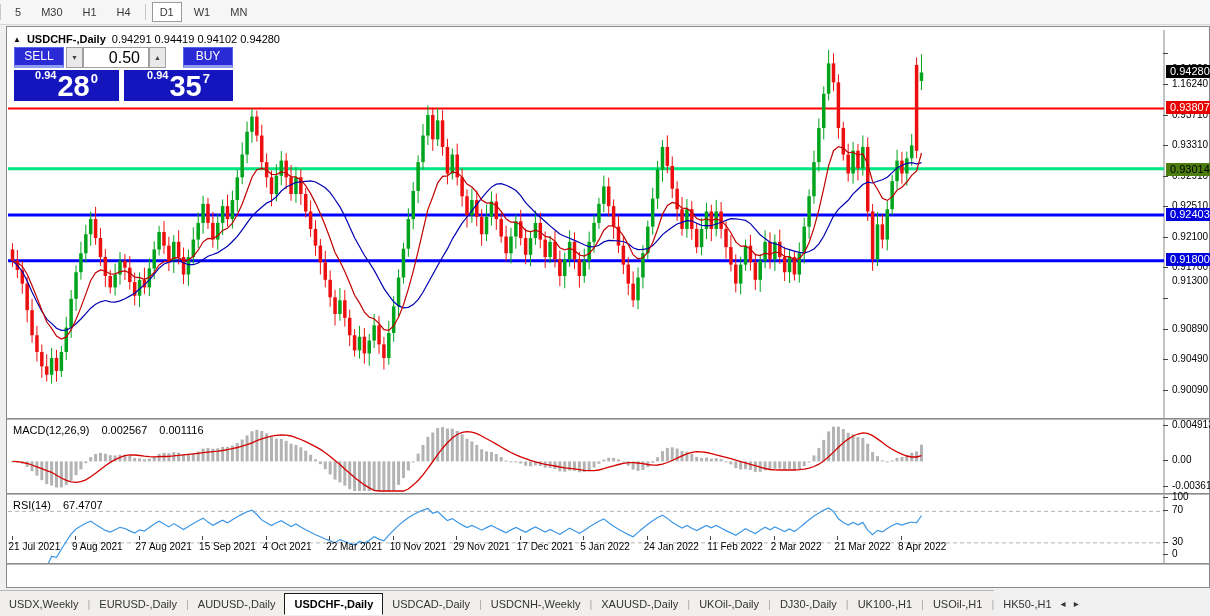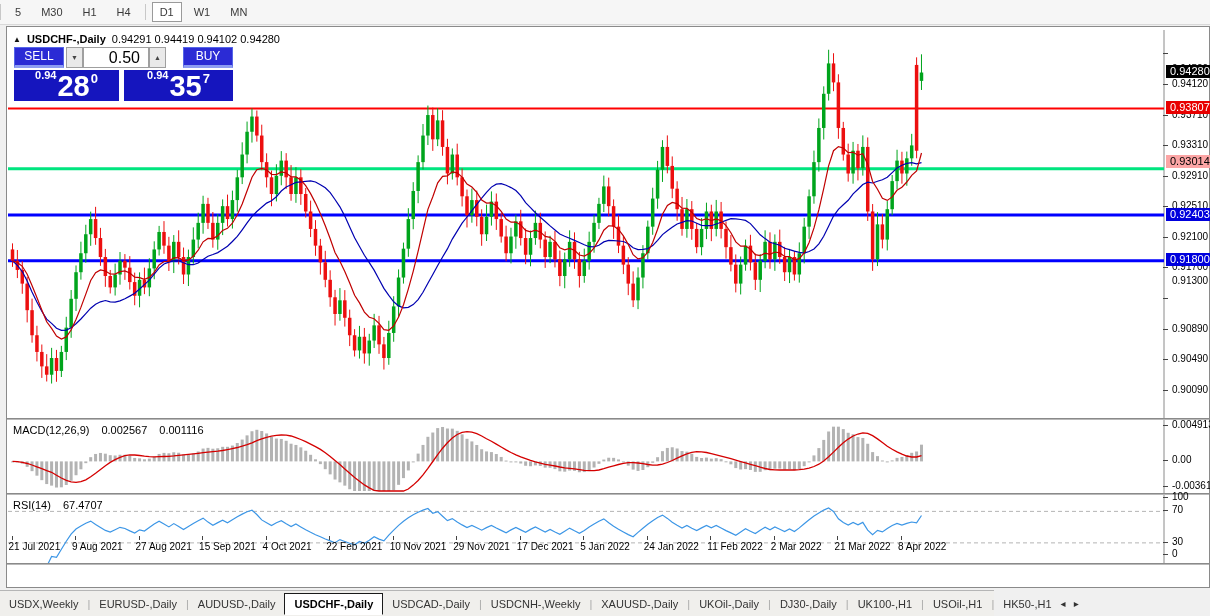--- a/index.html
+++ b/index.html
@@ -728,21 +728,21 @@
       <span class="tab-sep">|</span>
       <div class="tab">HK50-,H1</div>
       <div class="tab-nav">
         <span>◂</span>
         <span>▸</span>
       </div>
     </div>
 <div class="axis-tick" style="top: 53.3px;"></div>
     <div class="price-label" style="top: 63px;">0.94520</div>
     <div class="axis-tick" style="top: 83.6721px;"></div>
-    <div class="price-label" style="top: 77.6721px;">0.94120</div>
+    <div class="price-label" style="top: 77.6721px;">1.16240</div>
     <div class="axis-tick" style="top: 114.803px;"></div>
     <div class="price-label" style="top: 108.803px;">0.93710</div>
     <div class="axis-tick" style="top: 145.175px;"></div>
     <div class="price-label" style="top: 139.175px;">0.93310</div>
     <div class="axis-tick" style="top: 175.548px;"></div>
     <div class="price-label" style="top: 169.548px;">0.92910</div>
     <div class="axis-tick" style="top: 205.92px;"></div>
     <div class="price-label" style="top: 199.92px;">0.92510</div>
     <div class="axis-tick" style="top: 237.051px;"></div>
     <div class="price-label" style="top: 231.051px;">0.92100</div>
@@ -751,35 +751,35 @@
     <div class="axis-tick" style="top: 297.795px;"></div>
     <div class="price-label" style="top: 275px;">0.91300</div>
     <div class="axis-tick" style="top: 328.926px;"></div>
     <div class="price-label" style="top: 322.926px;">0.90890</div>
     <div class="axis-tick" style="top: 359.298px;"></div>
     <div class="price-label" style="top: 353.298px;">0.90490</div>
     <div class="axis-tick" style="top: 389.671px;"></div>
     <div class="price-label" style="top: 383.671px;">0.90090</div>
     <div class="price-badge" style="top: 65.0232px; background: rgb(0, 0, 0); color: rgb(255, 255, 255);">0.94280</div>
     <div class="price-badge" style="top: 100.938px; background: rgb(232, 0, 0); color: rgb(255, 255, 255);">0.93807</div>
-    <div class="price-badge" style="top: 155px; background: #fca5a5; color: rgb(0, 0, 0);">0.93014</div>
+    <div class="price-badge" style="top: 163px; background: #4d7c0f; color: rgb(0, 0, 0);">0.93014</div>
     <div class="price-badge" style="top: 207.544px; background: rgb(0, 0, 221); color: rgb(255, 255, 255);">0.92403</div>
     <div class="price-badge" style="top: 253.33px; background: rgb(0, 0, 221); color: rgb(255, 255, 255);">0.91800</div>
     <div class="date-tick" style="left: 11.5px;"></div>
     <div class="date-label" style="left: 8.5px;">21 Jul 2021</div>
     <div class="date-tick" style="left: 75.031px;"></div>
     <div class="date-label" style="left: 72.031px;">9 Aug 2021</div>
     <div class="date-tick" style="left: 138.562px;"></div>
     <div class="date-label" style="left: 135.562px;">27 Aug 2021</div>
     <div class="date-tick" style="left: 202.093px;"></div>
     <div class="date-label" style="left: 199.093px;">15 Sep 2021</div>
     <div class="date-tick" style="left: 265.624px;"></div>
     <div class="date-label" style="left: 262.624px;">4 Oct 2021</div>
     <div class="date-tick" style="left: 329.155px;"></div>
-    <div class="date-label" style="left: 326.155px;">22 Feb 2021</div>
+    <div class="date-label" style="left: 326.155px;">22 Mar 2021</div>
     <div class="date-tick" style="left: 392.686px;"></div>
     <div class="date-label" style="left: 389.686px;">10 Nov 2021</div>
     <div class="date-tick" style="left: 456.217px;"></div>
     <div class="date-label" style="left: 453.217px;">29 Nov 2021</div>
     <div class="date-tick" style="left: 519.748px;"></div>
     <div class="date-label" style="left: 516.748px;">17 Dec 2021</div>
     <div class="date-tick" style="left: 583.279px;"></div>
     <div class="date-label" style="left: 580.279px;">5 Jan 2022</div>
     <div class="date-tick" style="left: 646.81px;"></div>
     <div class="date-label" style="left: 643.81px;">24 Jan 2022</div>

